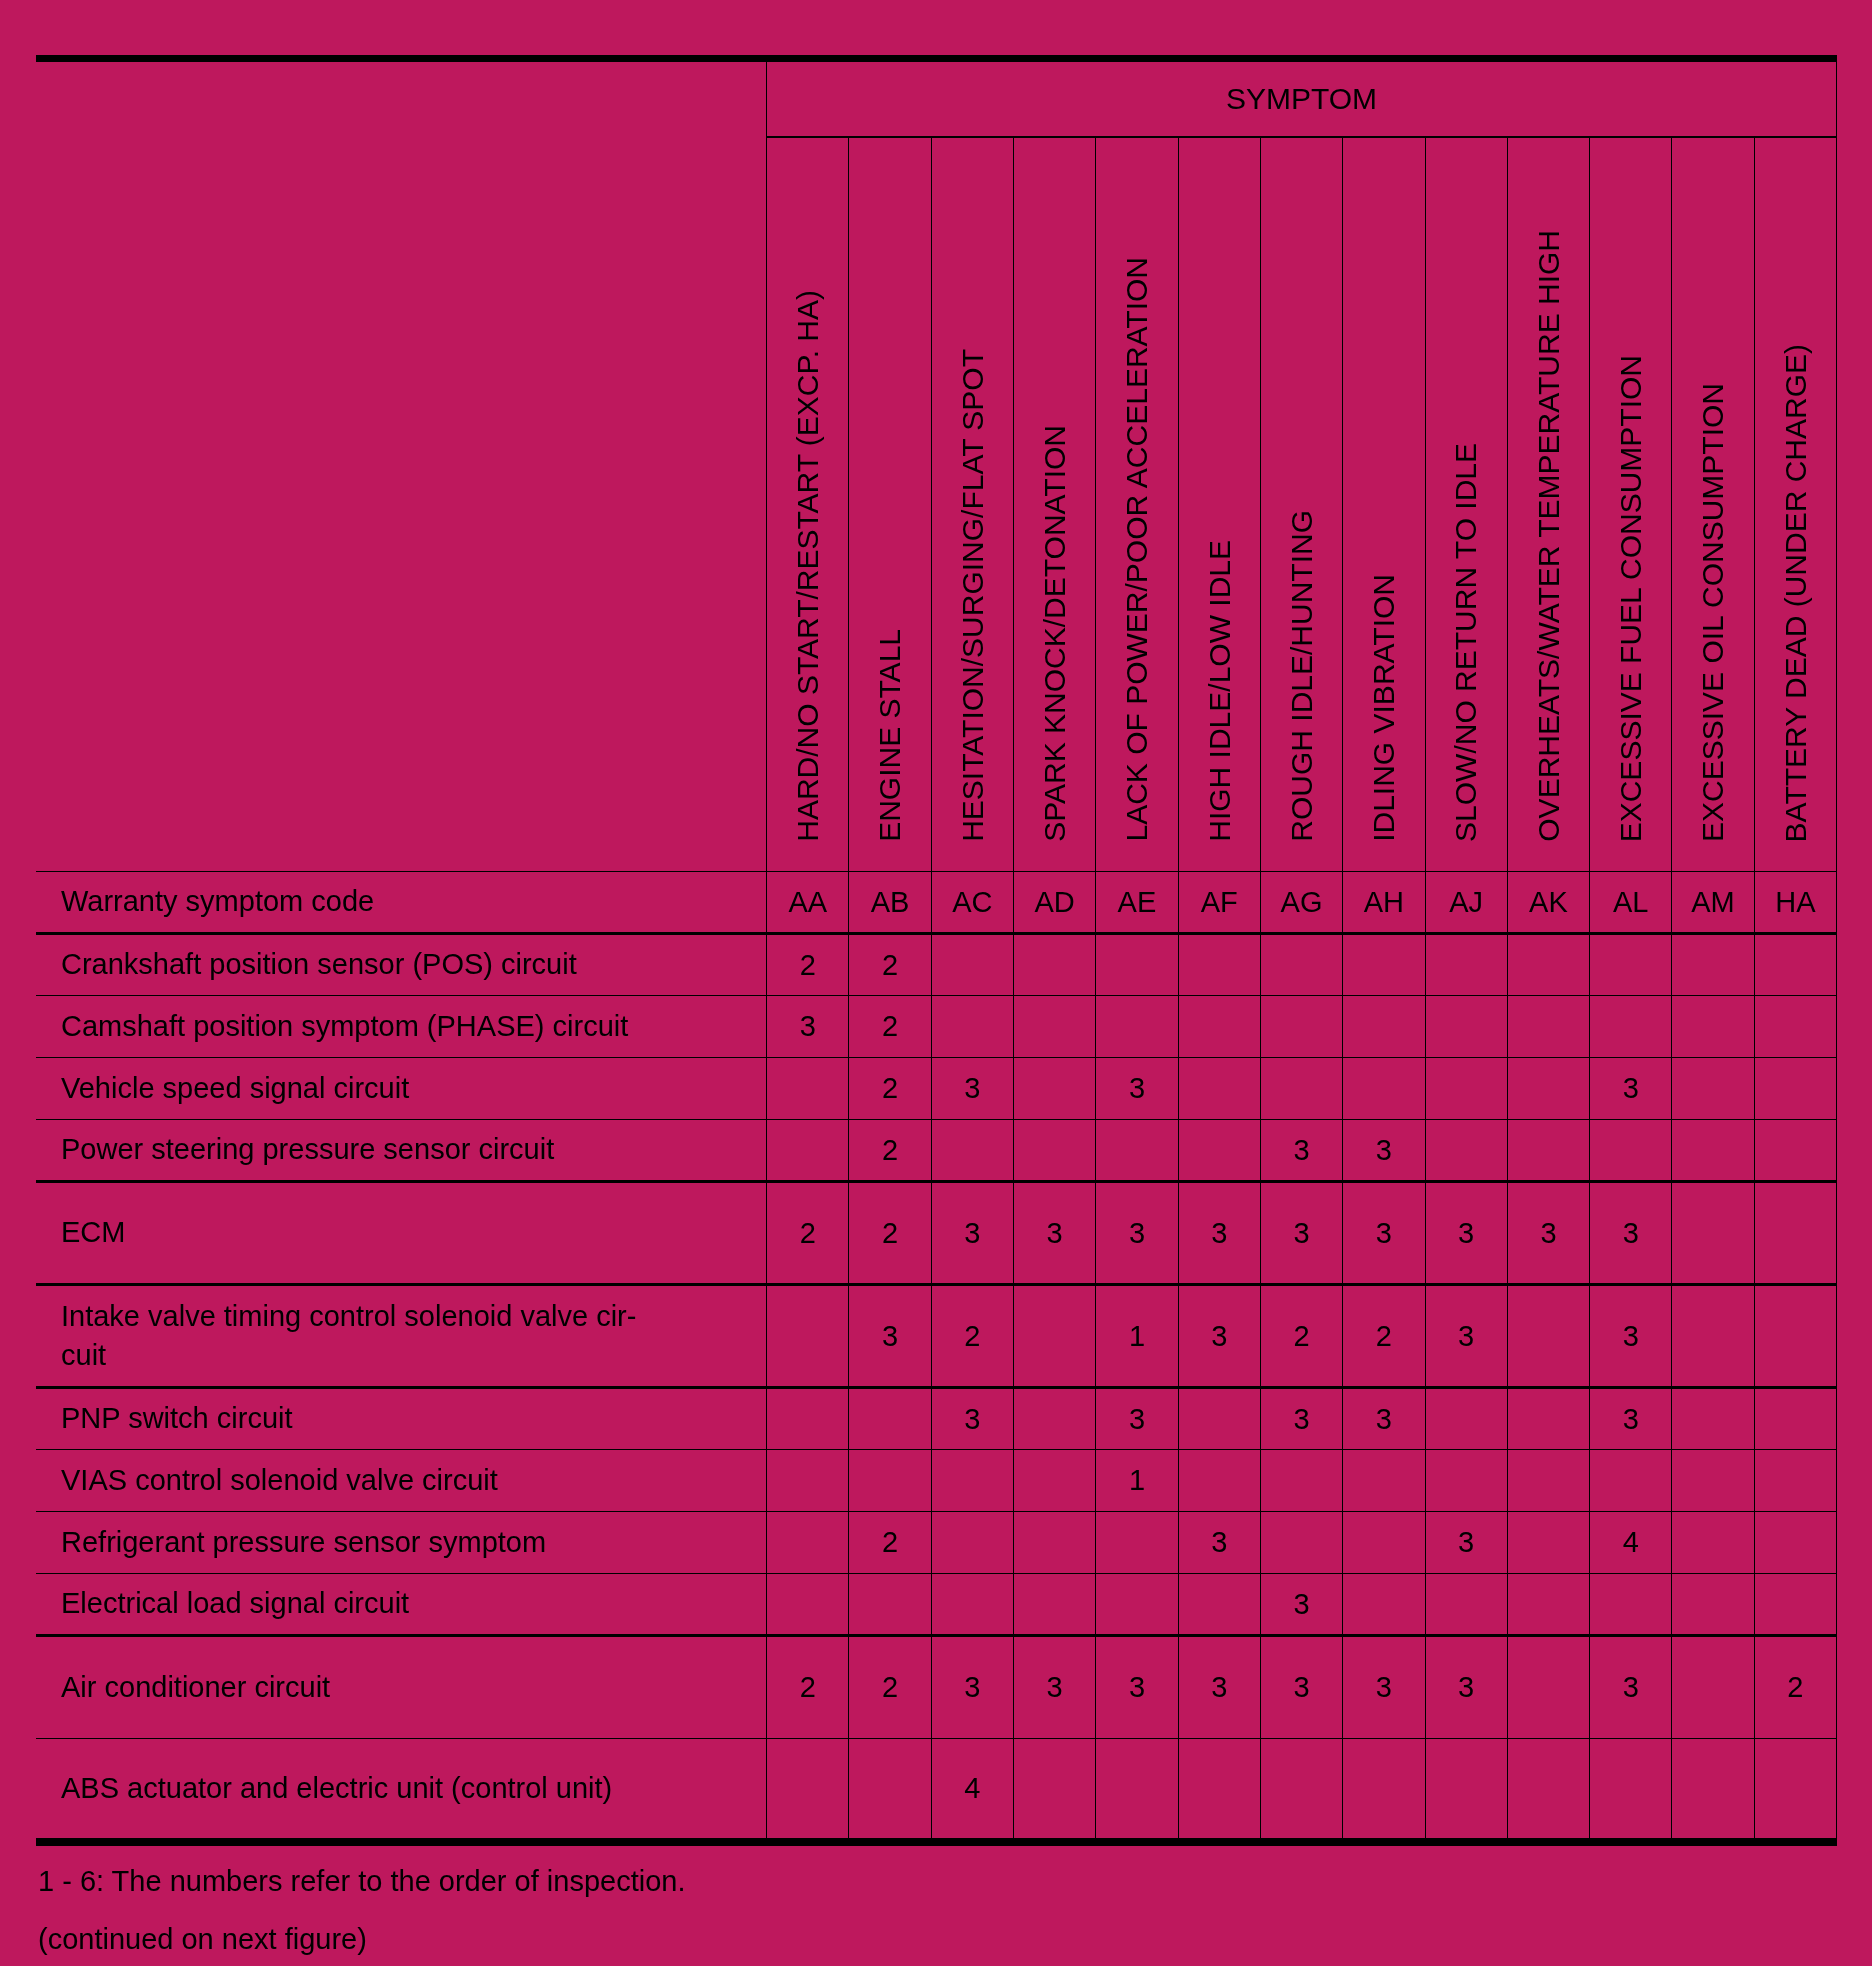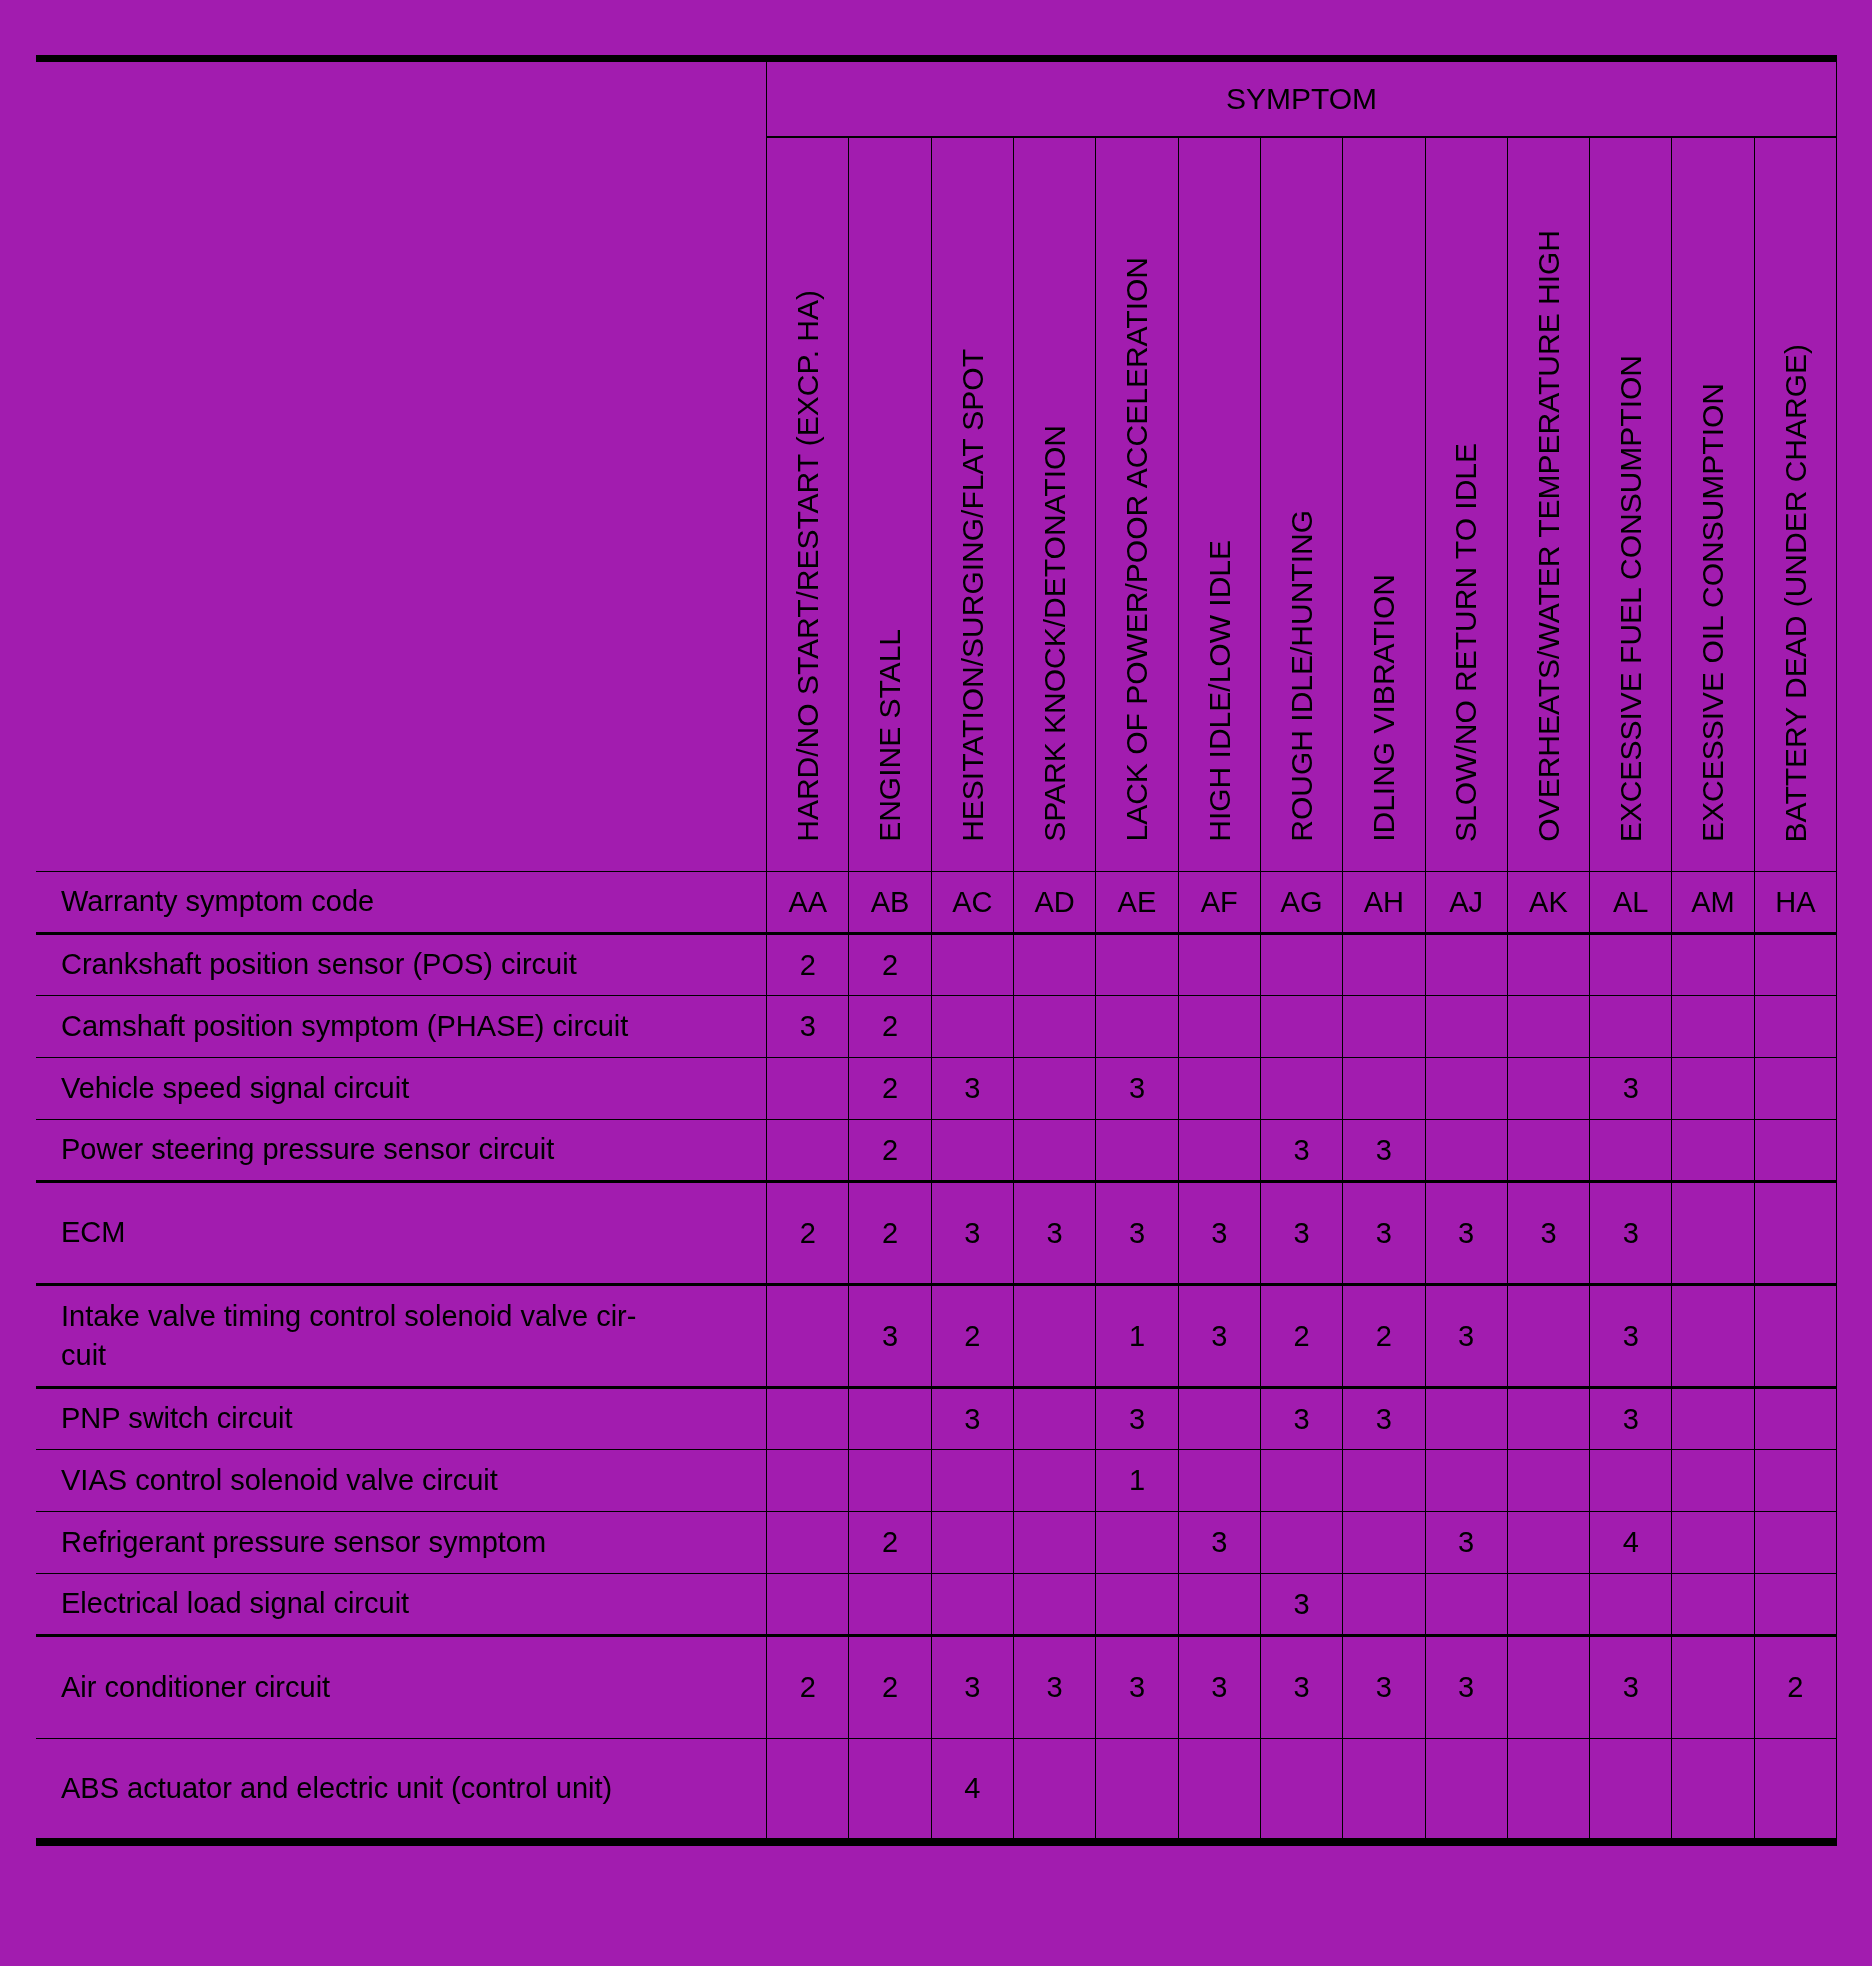--- a/index.html
+++ b/index.html
@@ -4,21 +4,21 @@
 <style>
   html, body {
     margin: 0;
     padding: 0;
     background: #ffffff;
   }
   .page {
     position: relative;
     width: 1873px;
     height: 1967px;
-    background: #a21caf;
+    background: #be185d;
     color: #000000;
     font-family: "Liberation Sans", "DejaVu Sans", sans-serif;
     overflow: hidden;
   }
   table.sym-table {
     border-collapse: collapse;
     table-layout: fixed;
     width: 1801px;
     margin-left: 36px;
     margin-top: 55px;
@@ -336,15 +336,19 @@
           <td class="val"></td>
           <td class="val"></td>
           <td class="val"></td>
           <td class="val"></td>
           <td class="val"></td>
           <td class="val"></td>
         </tr>
       </tbody>
   </table>
 
+  <div class="footnotes">
+    <div class="footnote-line">1 - 6: The numbers refer to the order of inspection.</div>
+    <div class="footnote-line">(continued on next figure)</div>
+  </div>
 
 </div>
 
 
 </body></html>

